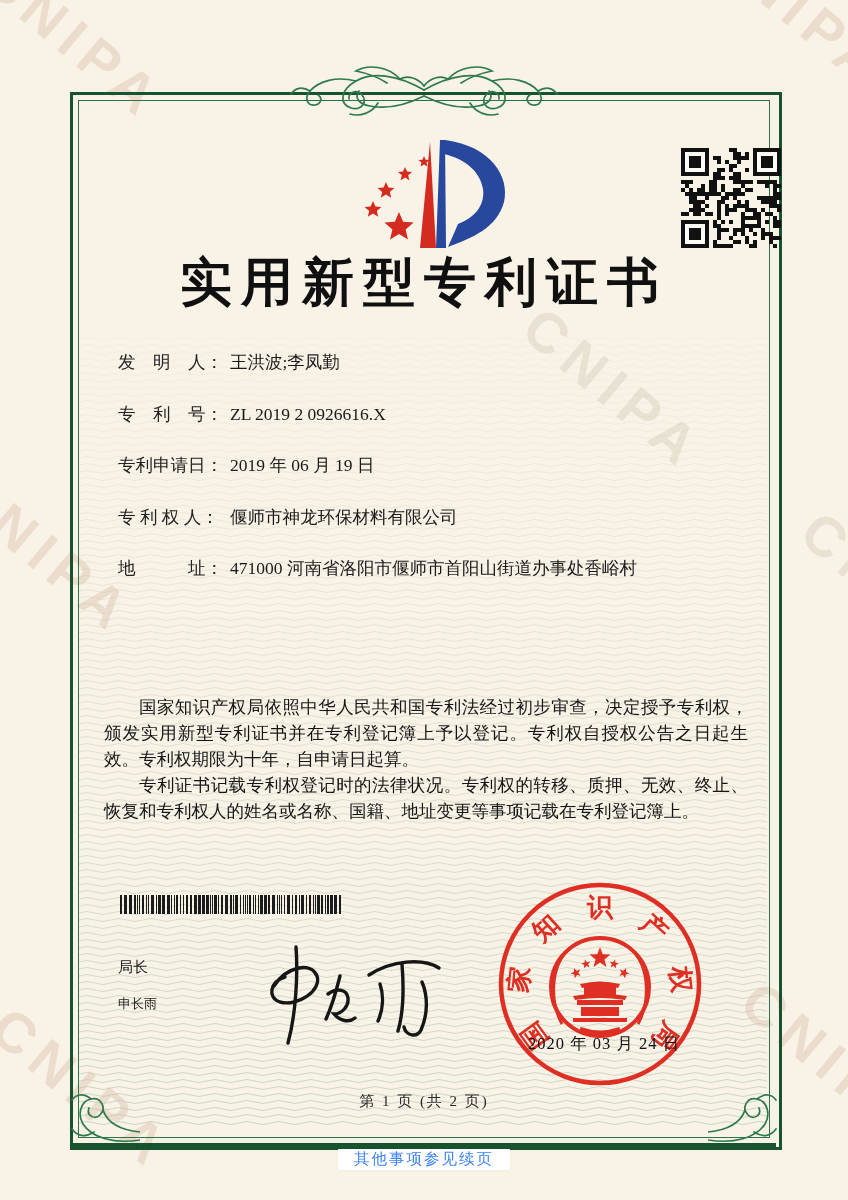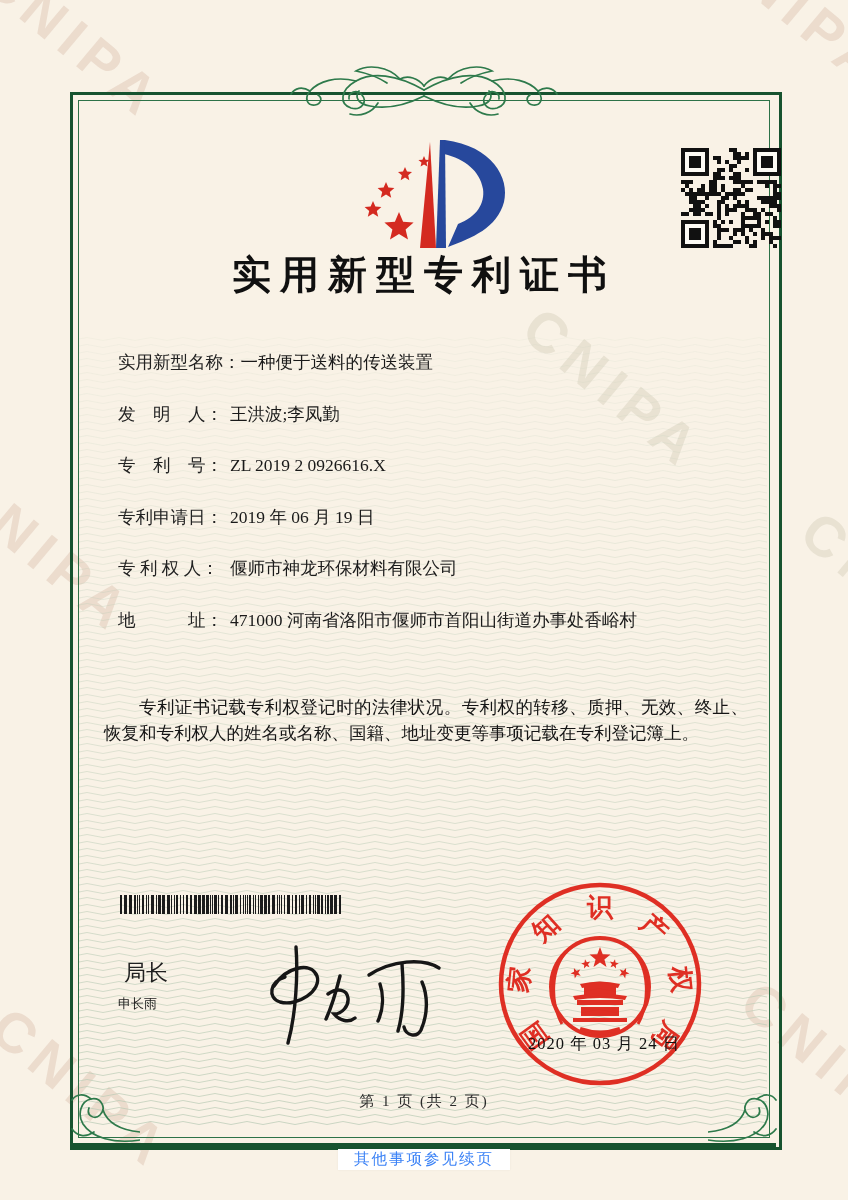--- a/index.html
+++ b/index.html
@@ -43,41 +43,41 @@
 
   
   .cert-number{
     position:absolute;left:108px;top:145px;
     font-size:17.5px;letter-spacing:3px;color:#262626;
   }
   .logo{position:absolute;left:344px;top:128px;}
   .qr{position:absolute;left:681px;top:148px;}
   .title{
     position:absolute;left:0;top:248px;width:848px;text-align:center;
-    font-size:39px;font-weight:bold;letter-spacing:9px;color:#101010;
+    font-size:52px;font-weight:bold;letter-spacing:9px;color:#101010;
   }
 
   
   .fields{position:absolute;left:118px;top:350px;width:630px;}
   .frow{height:51.5px;font-size:17.5px;white-space:nowrap;position:relative;}
   .flabel{display:inline-block;min-width:112px;white-space:pre;color:#222;}
   .fvalue{color:#1a1a1a;}
   .grant-row{position:absolute;left:118px;top:659px;width:630px;font-size:17.5px;white-space:nowrap;}
   .grant-no{position:absolute;left:337px;top:0;}
 
   
   .bodytext{
     position:absolute;left:104px;top:694px;width:644px;
     font-size:17.5px;line-height:26px;text-align:justify;color:#151515;
   }
   .bodytext p{margin:0;text-indent:2em;}
 
   .barcode{position:absolute;left:120px;top:895px;}
 
-  .director-title{position:absolute;left:124px;top:958px;font-size:22px;color:#202020;}
+  .director-title{position:absolute;left:118px;top:958px;font-size:15px;color:#202020;}
   .director-name{position:absolute;left:118px;top:995px;font-size:13px;color:#202020;font-family:Liberation Serif, serif;}
   .signature{position:absolute;left:236px;top:934px;}
 
   .seal{position:absolute;left:492px;top:876px;}
   .seal-date{
     position:absolute;left:528px;top:1033px;width:152px;text-align:center;
     font-size:16.5px;color:#111;letter-spacing:1px;white-space:nowrap;
   }
 
   .page-number{
@@ -489,41 +489,39 @@
       <rect x="80" y="8" width="12" height="12" fill="#111"></rect>
       <rect x="0" y="72" width="28" height="28" fill="#111"></rect>
       <rect x="4" y="76" width="20" height="20" fill="#fdfbf5"></rect>
       <rect x="8" y="80" width="12" height="12" fill="#111"></rect>
     </svg>
 
   <div class="title">实用新型专利证书</div>
 
   <div class="fields">
     <div class="frow">
-      <span class="flabel">实用新型名称：</span><span class="fvalue">一种便于送料的传送装置</span>
-    </div>
-    <div class="frow">
       <span class="flabel">发　明　人：</span><span class="fvalue">王洪波;李凤勤</span>
     </div>
     <div class="frow">
       <span class="flabel">专　利　号：</span><span class="fvalue">ZL 2019 2 0926616.X</span>
     </div>
     <div class="frow">
       <span class="flabel">专利申请日：</span><span class="fvalue">2019 年 06 月 19 日</span>
     </div>
     <div class="frow">
       <span class="flabel">专 利 权 人：</span><span class="fvalue">偃师市神龙环保材料有限公司</span>
     </div>
     <div class="frow">
       <span class="flabel">地　　　址：</span><span class="fvalue">471000 河南省洛阳市偃师市首阳山街道办事处香峪村</span>
     </div>
   </div>
 
 
   <div class="bodytext">
+    <p>国家知识产权局依照中华人民共和国专利法经过初步审查，决定授予专利权，颁发实用新型专利证书并在专利登记簿上予以登记。专利权自授权公告之日起生效。专利权期限为十年，自申请日起算。</p>
     <p>专利证书记载专利权登记时的法律状况。专利权的转移、质押、无效、终止、恢复和专利权人的姓名或名称、国籍、地址变更等事项记载在专利登记簿上。</p>
   </div>
 
   <svg id="barcode" class="barcode" width="226" height="20">
       <rect x="0" y="0" width="2" height="19" fill="#1b1b1b"></rect>
       <rect x="4" y="0" width="3" height="19" fill="#1b1b1b"></rect>
       <rect x="9" y="0" width="3" height="19" fill="#1b1b1b"></rect>
       <rect x="14" y="0" width="2" height="19" fill="#1b1b1b"></rect>
       <rect x="17" y="0" width="1" height="19" fill="#1b1b1b"></rect>
       <rect x="19" y="0" width="1" height="19" fill="#1b1b1b"></rect>

